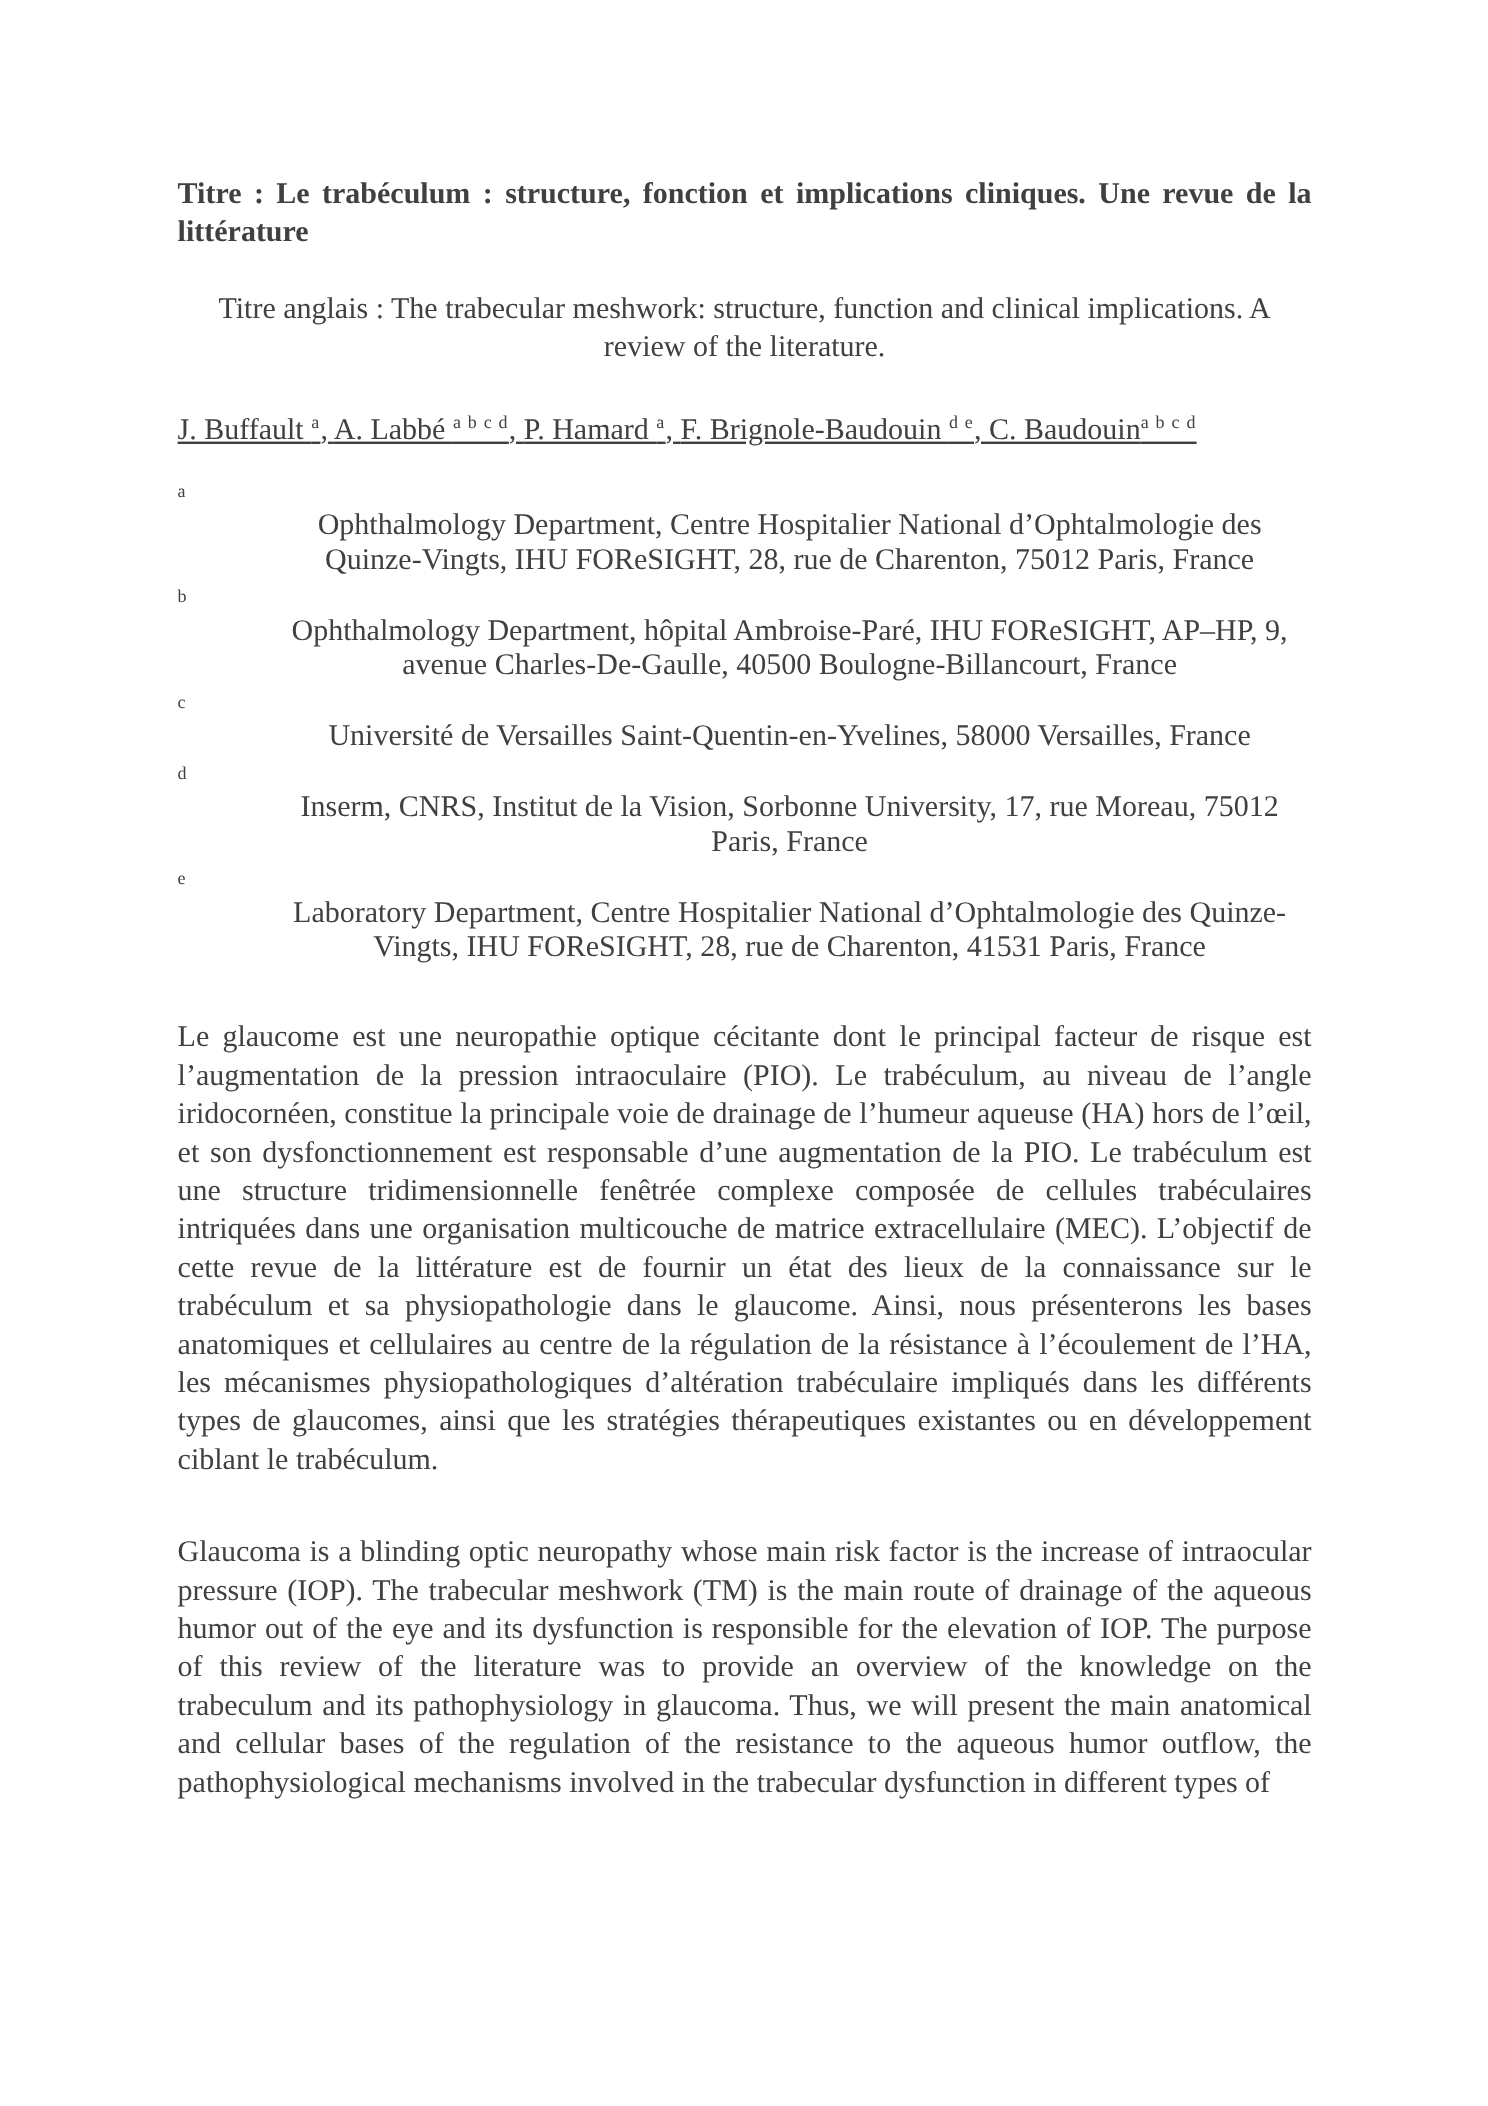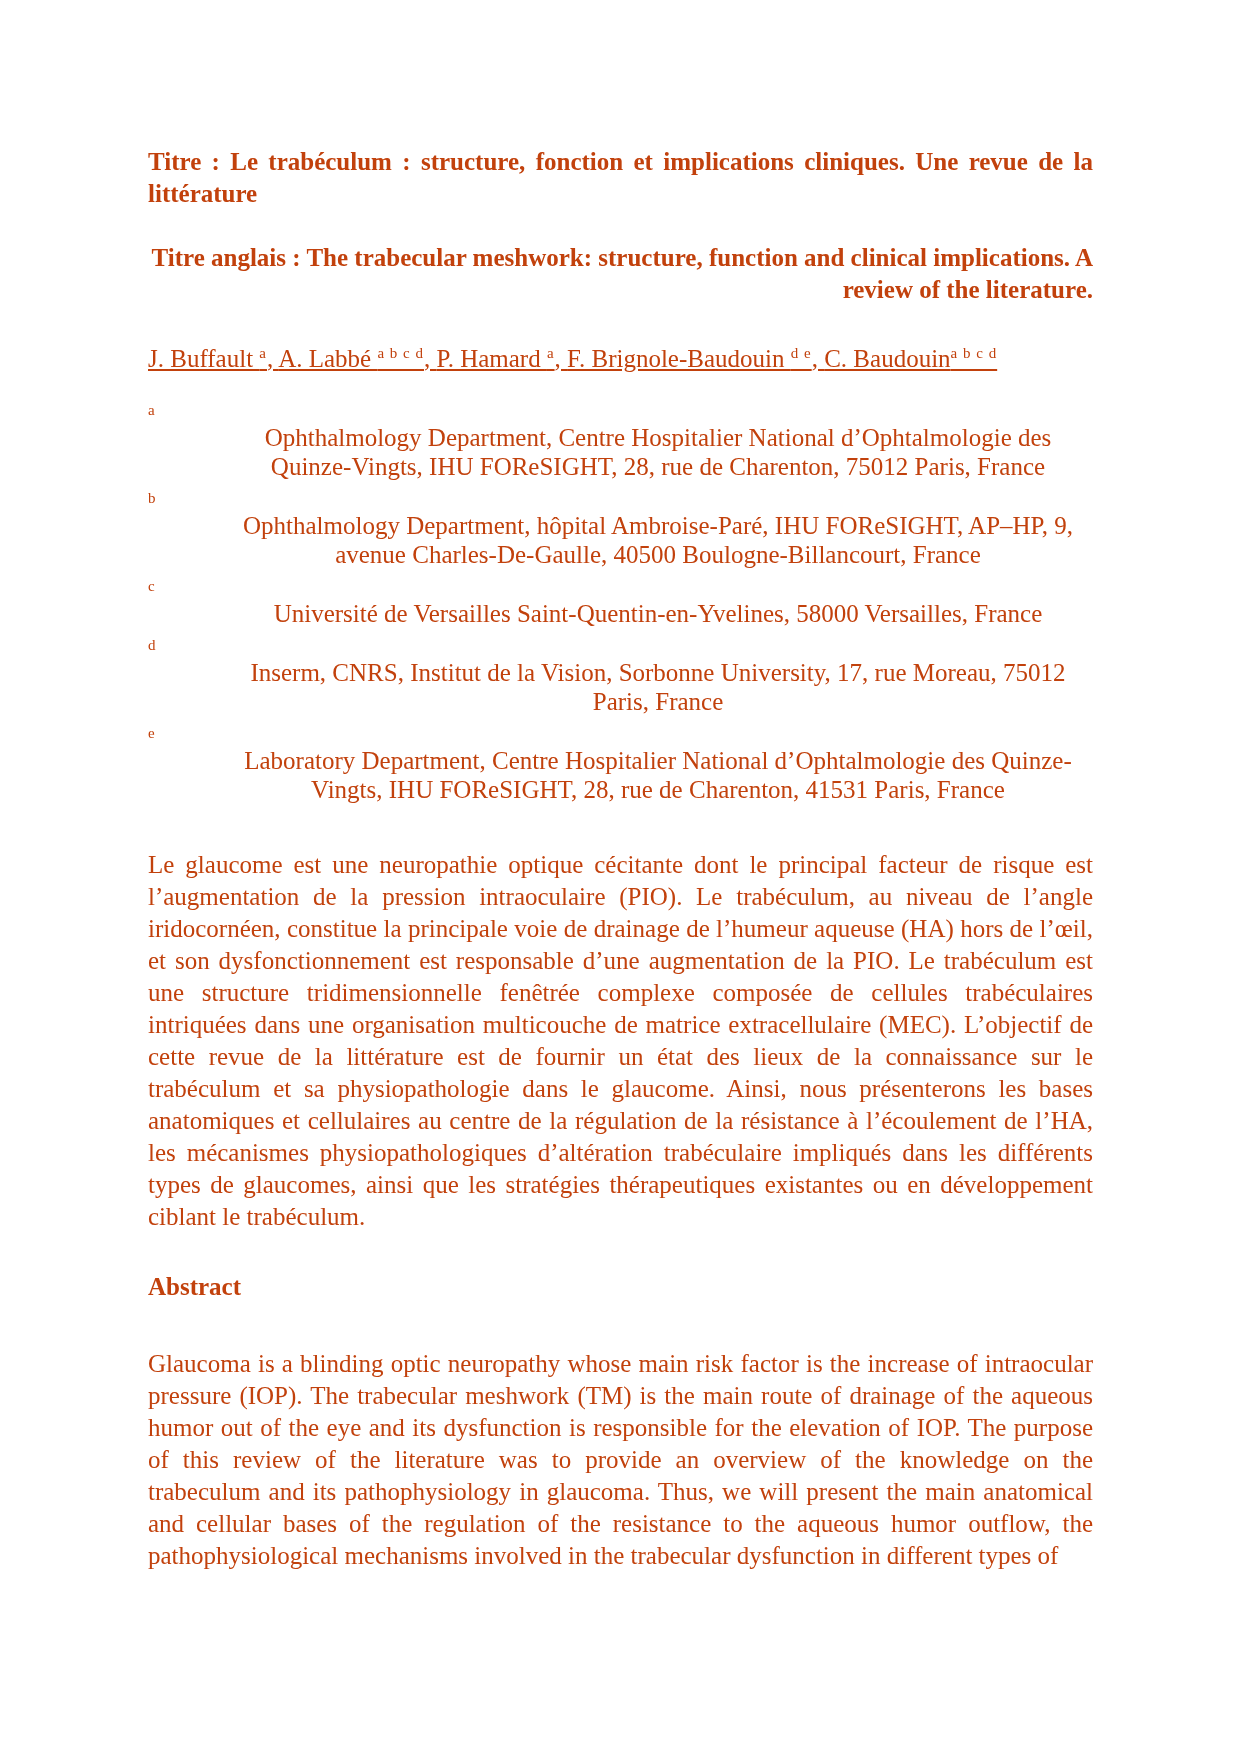--- a/index.html
+++ b/index.html
@@ -5,42 +5,42 @@
   html, body {
     margin: 0;
     padding: 0;
     background: #ffffff;
   }
   .page {
     position: relative;
     width: 1240px;
     height: 1755px;
     background: #ffffff;
-    color: #c2410c;
+    color: #404040;
     font-family: "Liberation Serif", "DejaVu Serif", serif;
     font-size: 25px;
     overflow: hidden;
   }
   .content {
     position: absolute;
     left: 148px;
     top: 146px;
     width: 945px;
   }
   p, h1, h2 { margin: 0; padding: 0; font-size: 25px; }
 
   .title-fr {
     font-weight: bold;
     text-align: justify;
     line-height: 32px;
     margin-bottom: 32px;
   }
   .title-en {
-    font-weight: bold;
-    text-align: right;
+    font-weight: normal;
+    text-align: center;
     line-height: 32px;
     margin-bottom: 37px;
   }
   .authors {
     line-height: 32px;
     margin-bottom: 19px;
     white-space: normal;
     text-decoration: underline;
   }
   .authors .sup {
@@ -101,17 +101,16 @@
         <p class="aff-text">Inserm, CNRS, Institut de la Vision, Sorbonne University, 17, rue Moreau, 75012 Paris, France</p>
       </div>
       <div class="aff">
         <div class="aff-letter">e</div>
         <p class="aff-text">Laboratory Department, Centre Hospitalier National d’Ophtalmologie des Quinze-Vingts, IHU FOReSIGHT, 28, rue de Charenton, 41531 Paris, France</p>
       </div>
     </div>
 
     <p class="body-para">Le glaucome est une neuropathie optique cécitante dont le principal facteur de risque est l’augmentation de la pression intraoculaire (PIO). Le trabéculum, au niveau de l’angle iridocornéen, constitue la principale voie de drainage de l’humeur aqueuse (HA) hors de l’œil, et son dysfonctionnement est responsable d’une augmentation de la PIO. Le trabéculum est une structure tridimensionnelle fenêtrée complexe composée de cellules trabéculaires intriquées dans une organisation multicouche de matrice extracellulaire (MEC). L’objectif de cette revue de la littérature est de fournir un état des lieux de la connaissance sur le trabéculum et sa physiopathologie dans le glaucome. Ainsi, nous présenterons les bases anatomiques et cellulaires au centre de la régulation de la résistance à l’écoulement de l’HA, les mécanismes physiopathologiques d’altération trabéculaire impliqués dans les différents types de glaucomes, ainsi que les stratégies thérapeutiques existantes ou en développement ciblant le trabéculum.</p>
 
-    <h2 class="section-heading abstract-heading">Abstract</h2>
     <p class="body-para">Glaucoma is a blinding optic neuropathy whose main risk factor is the increase of intraocular pressure (IOP). The trabecular meshwork (TM) is the main route of drainage of the aqueous humor out of the eye and its dysfunction is responsible for the elevation of IOP. The purpose of this review of the literature was to provide an overview of the knowledge on the trabeculum and its pathophysiology in glaucoma. Thus, we will present the main anatomical and cellular bases of the regulation of the resistance to the aqueous humor outflow, the pathophysiological mechanisms involved in the trabecular dysfunction in different types of</p>
 
   </div>
 </div>
 
 </body></html>

